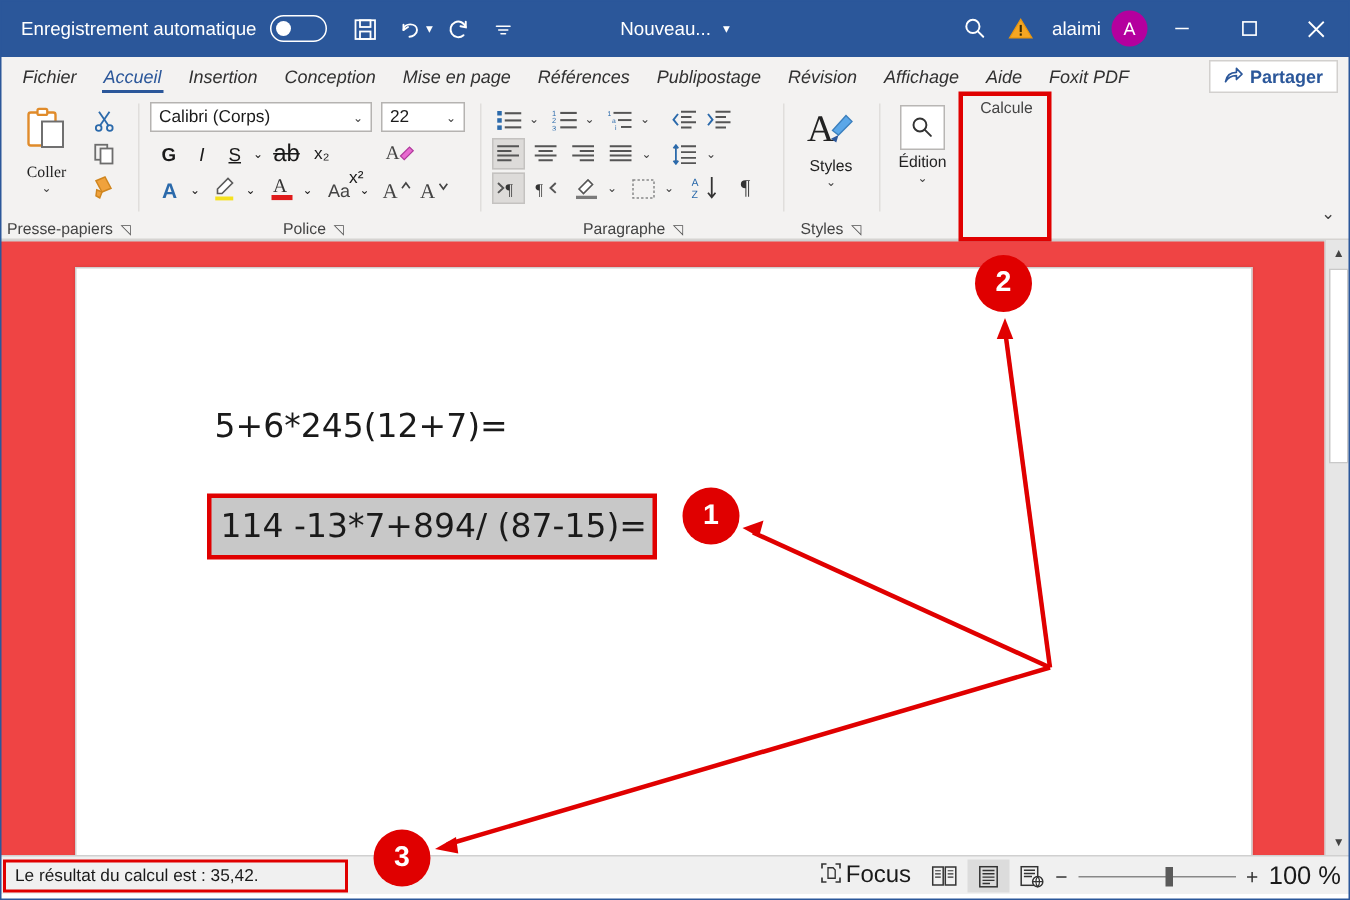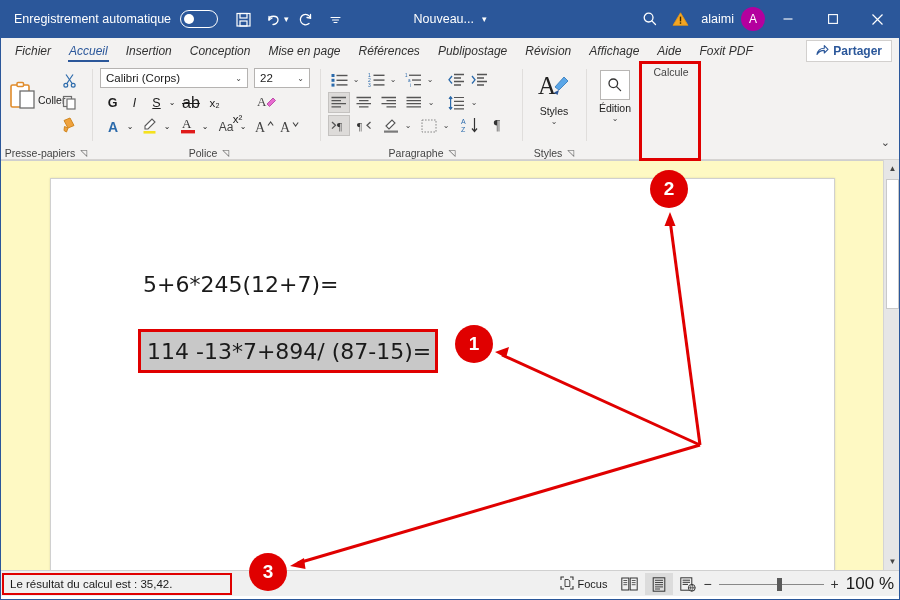--- a/index.html
+++ b/index.html
@@ -101,21 +101,21 @@
   }
   .grp-sep {
     position: absolute; top: 5px; width: 1px; height: 72px; background: #e0dedc;
   }
   .dialog-launcher { font-size: 9px; color: #555; }
   .caret-sm { font-size: 8px; color: #444; }
 
   
   #paste-btn {
     position: absolute; left: 8px; top: 4px; width: 46px; height: 62px;
-    display: flex; flex-direction: row; align-items: center; justify-content: space-between;
+    display: flex; flex-direction: column; align-items: center; justify-content: flex-end; font-family: Liberation Serif, serif;
   }
   #paste-btn .lbl { font-size: 10.5px; color: #222; margin-top: 1px; }
   .mini-btn { position: absolute; width: 22px; height: 21px; display:flex; align-items:center; justify-content:center; }
 
   
   #font-name-box {
     position: absolute; left: 0px; top: 4px; width: 148px; height: 20px;
     background: #fff; border: 1px solid #b5b3b1; display: flex; align-items: center;
     padding: 0 2px 0 5px; font-size: 11.5px; color: #1a1a1a;
   }
@@ -149,21 +149,21 @@
     border: 3px solid #e00000; z-index: 30; pointer-events: none;
   }
 
   #ribbon-collapse {
     position: absolute; right: 10px; bottom: 10px; font-size: 11px; color: #444;
   }
 
   
   #docarea {
     position: absolute; left: 0; top: 160px; width: 900px; height: 410px;
-    background: #fef9c3;
+    background: #ef4444;
     border-top: 1px solid #cfcfcf;
   }
   #page {
     position: absolute; left: 50px; top: 17px; width: 785px; height: 393px;
     background: #ffffff; border: 1px solid #d0d0d0;
     box-shadow: 0 0 2px rgba(0,0,0,0.12);
   }
   .eq {
     position: absolute; font-family: "DejaVu Sans", sans-serif;
     font-size: 22px; color: #1a1a1a; white-space: nowrap;
@@ -203,21 +203,21 @@
     display: flex; align-items: center;
   }
   #status-text {
     font-size: 11.5px; color: #1a1a1a; margin-left: 10px; white-space: nowrap;
   }
   #status-highlight {
     position: absolute; left: 2px; top: 573px; width: 230px; height: 22px;
     border: 2.5px solid #e00000; z-index: 40; pointer-events: none;
   }
   #sb-right { position: absolute; right: 6px; top: 0; height: 26px; display: flex; align-items: center; }
-  .sb-item { display: flex; align-items: center; gap: 3px; height: 22px; padding: 0 7px; font-size: 11px; color: #1a1a1a; }
+  .sb-item { display: flex; align-items: center; gap: 3px; height: 22px; padding: 0 7px; font-size: 16px; color: #1a1a1a; }
   .sb-item.active { background: #dcdcdc; }
   #zoom-track { width: 105px; height: 1px; background: #888; position: relative; margin: 0 7px; }
   #zoom-thumb { position: absolute; left: 58px; top: -6px; width: 5px; height: 13px; background: #5a5a5a; }
   .zsign { font-size: 14px; color: #333; }
   #zoom-pct { font-size: 17px; color: #1a1a1a; margin-left: 7px; }
   #win-border {
     position: absolute; left: 0; top: 0; width: 900px; height: 600px;
     border: 1px solid #2b579a; pointer-events: none; z-index: 60;
   }
 

